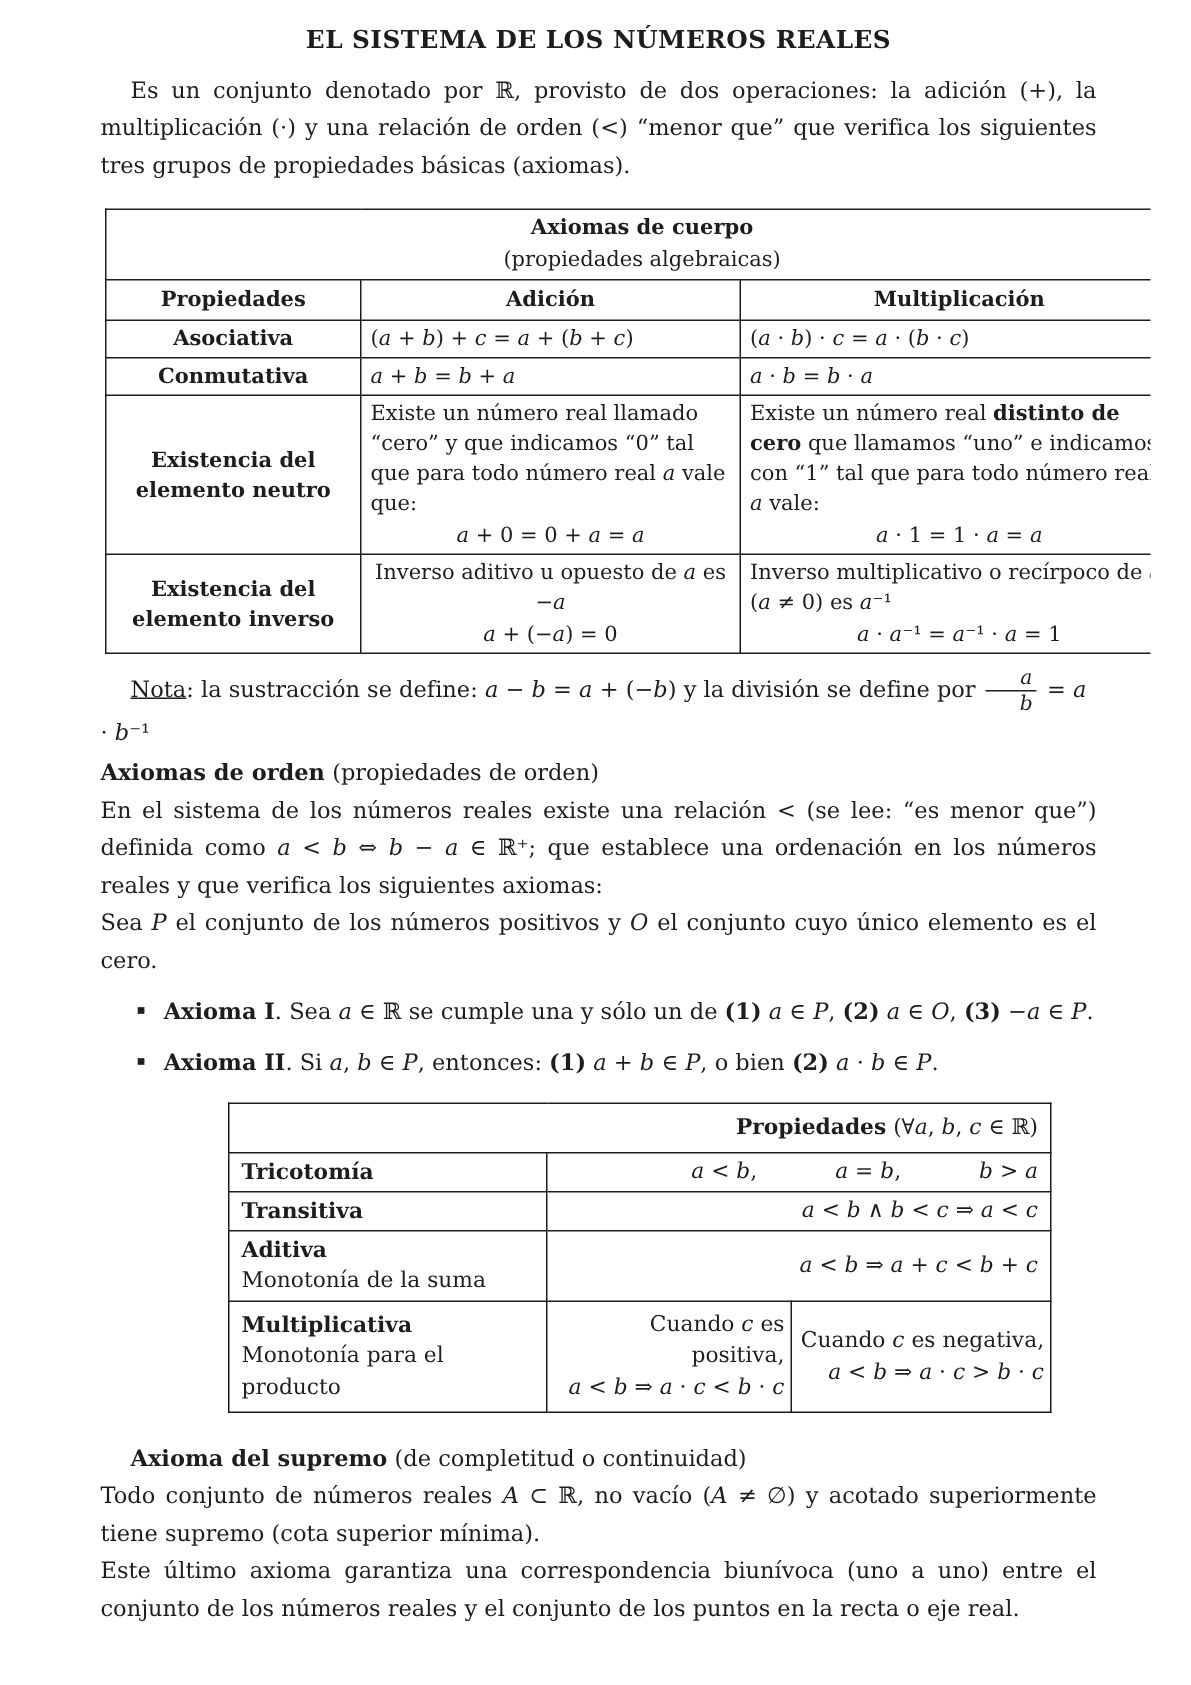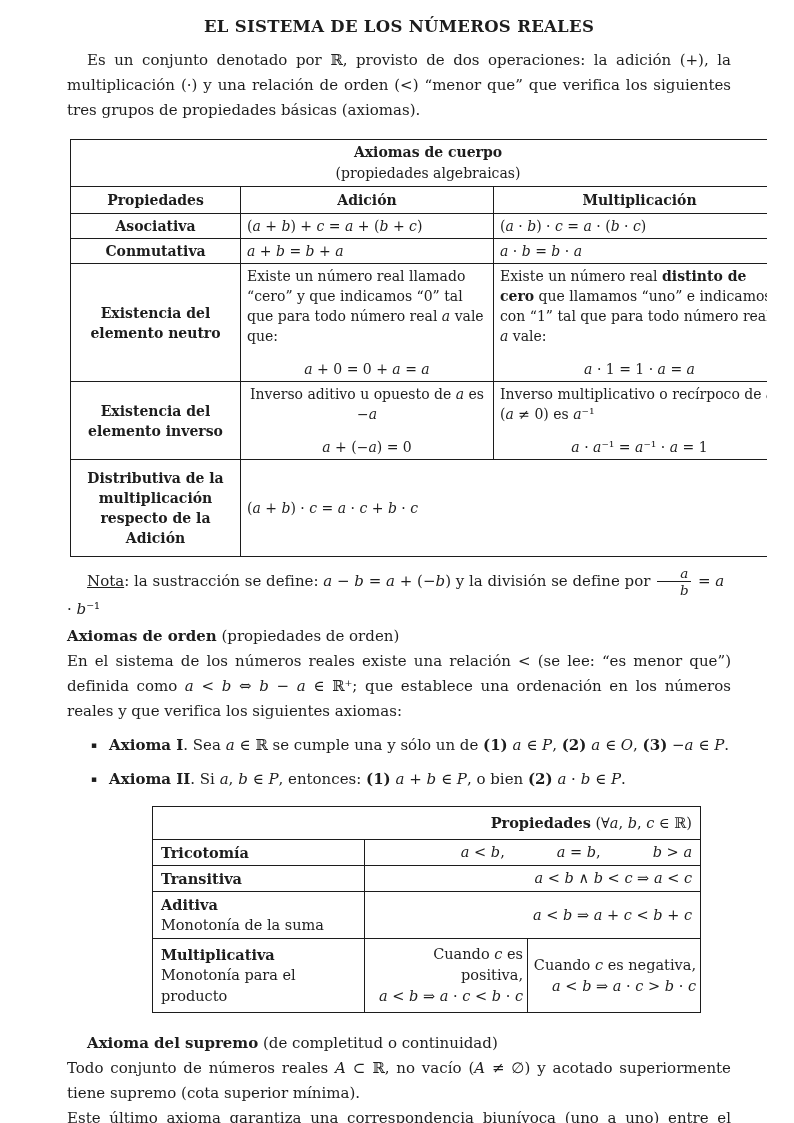--- a/index.html
+++ b/index.html
@@ -32,21 +32,21 @@
     margin:16px 0 0 3px;
     width:715px;
     font-size:14px;line-height:20px;
     table-layout:fixed;
   }
   table.t1 td{border:1.6px solid #1c1c1c;padding:2px 6px;vertical-align:middle;}
   td.thead{text-align:center;padding:4px 6px;line-height:21px;}
   tr.colhead td{text-align:center;font-weight:bold;padding:3px 6px;}
   td.propcell{text-align:center;font-weight:bold;}
   td.formula{}
-  .cellform{text-align:center;margin-top:13px;}
+  .cellform{text-align:center;margin-top:1px;}
   td.top{vertical-align:top;}
 
   
   .nota{margin:9px 0 2px 0;}
   .frac{display:inline-block;vertical-align:middle;text-align:center;line-height:14px;font-size:13.5px;margin:0 2px;}
   .frac .num{display:block;border-bottom:1.2px solid #1d1d1d;padding:0 3px 1px 3px;}
   .frac .den{display:block;padding-top:1px;}
 
   .bullet{margin:9px 0 9px 24px;display:flex;}
   .bsq{font-size:9px;line-height:25px;margin-right:12px;}
@@ -119,31 +119,28 @@
         <td class="propcell">Existencia del elemento inverso</td>
         <td>
           <div style="text-align:center">Inverso aditivo u opuesto de <i>a</i> es −<i>a</i></div>
           <div class="cellform"><i>a</i> + (−<i>a</i>) = 0</div>
         </td>
         <td class="top">
           <div>Inverso multiplicativo o recírpoco de <i>a</i> (<i>a</i> ≠ 0) es <i>a</i>⁻¹</div>
           <div class="cellform"><i>a</i> · <i>a</i>⁻¹ = <i>a</i>⁻¹ · <i>a</i> = 1</div>
         </td>
       </tr>
-      <tr>
-        <td class="propcell" style="padding:8px 10px">Distributiva de la multiplicación respecto de la Adición</td>
-        <td class="formula" colspan="2">(<i>a</i> + <i>b</i>) · <i>c</i> = <i>a</i> · <i>c</i> + <i>b</i> · <i>c</i></td>
-      </tr>
     </tbody>
   </table>
 
   <p class="nota indent"><u>Nota</u>: la sustracción se define: <i>a</i> − <i>b</i> = <i>a</i> + (−<i>b</i>) y la división se define por <span class="frac"><span class="num"><i>a</i></span><span class="den"><i>b</i></span></span> = <i>a</i> · <i>b</i>⁻¹</p>
 
   <p><b>Axiomas de orden</b> (propiedades de orden)</p>
   <p class="just">En el sistema de los números reales existe una relación &lt; (se lee: “es menor que”) definida como <i>a</i> &lt; <i>b</i> ⇔ <i>b</i> − <i>a</i> ∈ ℝ⁺; que establece una ordenación en los números reales y que verifica los siguientes axiomas:</p>
+  <p class="just">Sea <i>P</i> el conjunto de los números positivos y <i>O</i> el conjunto cuyo único elemento es el cero.</p>
 
   <div class="bullet">
     <span class="bsq">▪</span>
     <span><b>Axioma I</b>. Sea <i>a</i> ∈ ℝ se cumple una y sólo un de <b>(1)</b> <i>a</i> ∈ <i>P</i>, <b>(2)</b> <i>a</i> ∈ <i>O</i>, <b>(3)</b> −<i>a</i> ∈ <i>P</i>.</span>
   </div>
   <div class="bullet">
     <span class="bsq">▪</span>
     <span><b>Axioma II</b>. Si <i>a</i>, <i>b</i> ∈ <i>P</i>, entonces: <b>(1)</b> <i>a</i> + <i>b</i> ∈ <i>P</i>, o bien <b>(2)</b> <i>a</i> · <i>b</i> ∈ <i>P</i>.</span>
   </div>
 

